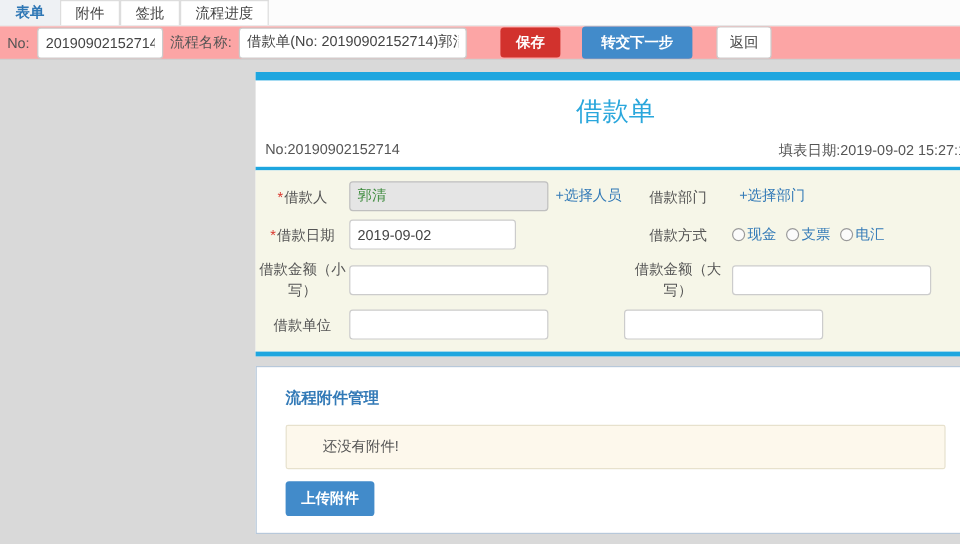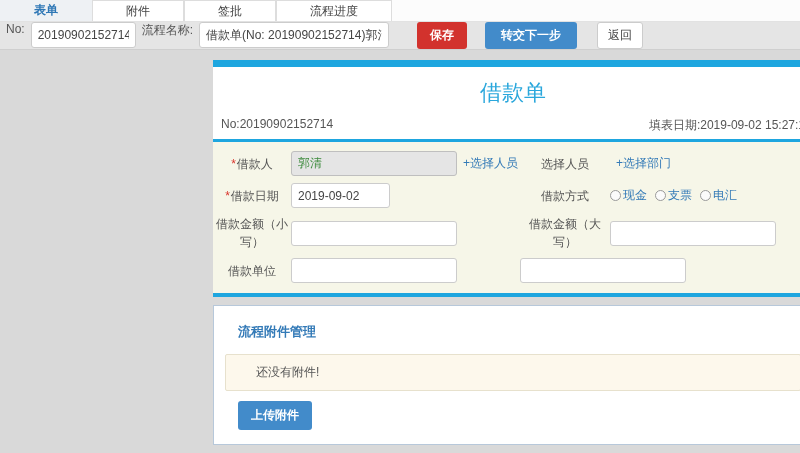--- a/index.html
+++ b/index.html
@@ -5,25 +5,25 @@
   * { margin:0; padding:0; box-sizing:border-box; }
   html,body { width:800px; height:453px; overflow:hidden; }
   body {
     font-family:"Liberation Sans","DejaVu Sans",sans-serif;
     font-size:12px; color:#333; background:#d9d9d9; position:relative;
   }
 
   
   .header { position:absolute; top:0; left:0; width:800px; background:#fff; }
   .tabbar { height:22px; background:#fcfcfc; border-bottom:1px solid #e2e2e2; display:flex; align-items:stretch; }
-  .tab { padding:3px 33px; font-size:12px; color:#444; cursor:pointer; border:1px solid transparent; display:flex; align-items:center; }
+  .tab { padding:3px 12px; font-size:12px; color:#444; cursor:pointer; border:1px solid transparent; display:flex; align-items:center; }
   .tab.inactive { background:#fff; border-color:#ddd; border-bottom:none; }
   .tab.active { color:#2e77b5; background:#eef1f4; font-weight:bold; }
 
-  .cmdbar { height:28px; display:flex; gap:6px; padding:0 6px; background:#e5e5e5; border-bottom:1px solid #cfcfcf; }
+  .cmdbar { height:28px; display:flex; align-items:center; gap:6px; padding:0 6px; background:#fca5a5; border-bottom:1px solid #cfcfcf; }
   .cmdbar label { color:#555; }
   .txt { height:21px; border:1px solid #ccc; border-radius:3px; padding:12px 6px; font-size:12px; color:#444; background:#fff; font-family:inherit; }
   .no-input { width:105px; }
   .name-input { width:190px; }
   .btn { border:none; border-radius:3px; font-size:12px; cursor:pointer; font-family:inherit; }
   .btn-save { background:#d2322d; color:#fff; font-weight:bold; padding:4px 13px; margin-left:22px; }
   .btn-next { background:#428bca; color:#fff; font-weight:bold; padding:5px 16px; margin-left:12px; }
   .btn-back { background:#fff; color:#444; border:1px solid #ccc; padding:4px 10px; margin-left:14px; }
 
   
@@ -36,34 +36,34 @@
   .form-area { background:#f6f6e8; padding:9px 0 10px; }
   .frow { display:flex; align-items:center; margin-bottom:7px; }
   .frow:last-child { margin-bottom:0; }
   .flabel { width:78px; text-align:center; color:#555; line-height:1.5; flex:none; }
   .flabel-r { width:90px; text-align:center; color:#555; line-height:1.5; flex:none; }
   .ffield { width:229px; flex:none; display:flex; align-items:center; }
   .ffield-r { flex:1; display:flex; align-items:center; }
   .req { color:#d9342b; margin-right:1px; }
   .fin { height:25px; border:1px solid #ccc; border-radius:3px; background:#fff; padding:0 6px; font-size:12px; color:#444; font-family:inherit; }
   .in-person { width:166px; background:#e5e5e5; border-color:#bfbfbf; color:#3d8b3d; }
-  .in-date { width:99px; }
+  .in-date { width:139px; }
   .in-mid { width:166px; }
   .in-dept { width:128px; }
   .pick-link { color:#337ab7; margin-left:6px; text-decoration:none; cursor:pointer; }
   .radio-group { display:flex; align-items:flex-start; gap:8px; }
   .radio-opt { display:flex; align-items:center; color:#337ab7; cursor:pointer; }
   .radio-dot { width:11px; height:11px; border:1px solid #9a9a9a; border-radius:50%; background:#fbfbfb; margin-right:2px; display:inline-block; }
   .bar-blue-bottom { height:4px; background:#1ea6df; }
 
   .gap { height:8px; }
 
   .panel-attach { background:#fff; border:1px solid #b7c8da; padding:13px 0 14px; }
   .attach-heading { color:#337ab7; font-weight:bold; font-size:13px; padding:4px 24px 13px; }
-  .attach-alert { margin:0 11px; background:#fdf8ec; border:1px solid #e7e1cd; border-radius:2px; padding:9px 30px; color:#555; }
+  .attach-alert { margin:0 24px; background:#fdf8ec; border:1px solid #e7e1cd; border-radius:2px; padding:9px 30px; color:#555; }
   .btn-upload { background:#428bca; color:#fff; font-weight:bold; padding:6px 13px; margin:10px 24px 0; }
 </style>
 </head>
 <body>
 
 <div class="header">
   <div class="tabbar">
     <div class="tab active">表单</div>
     <div class="tab inactive">附件</div>
     <div class="tab inactive">签批</div>
@@ -92,21 +92,21 @@
     <div class="divider-blue"></div>
 
     <div class="form-area">
 
       <div class="frow">
         <div class="flabel"><span class="req">*</span><span>借款人</span></div>
         <div class="ffield">
           <input class="fin in-person" readonly="" value="郭清" style="">
           <a class="pick-link">+选择人员</a>
         </div>
-        <div class="flabel-r">选择人员</div>
+        <div class="flabel-r">借款部门</div>
         <div class="ffield-r">
           <a class="pick-link">+选择部门</a>
         </div>
       </div>
 
       <div class="frow">
         <div class="flabel"><span class="req">*</span><span>借款日期</span></div>
         <div class="ffield">
           <input class="fin in-date" value="2019-09-02" style="">
         </div>

